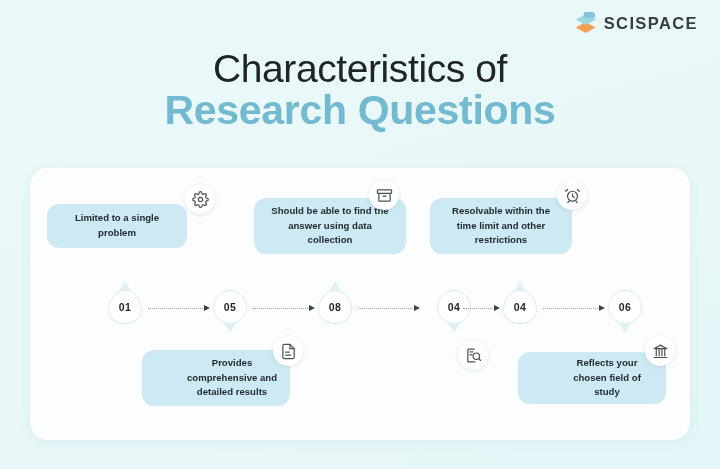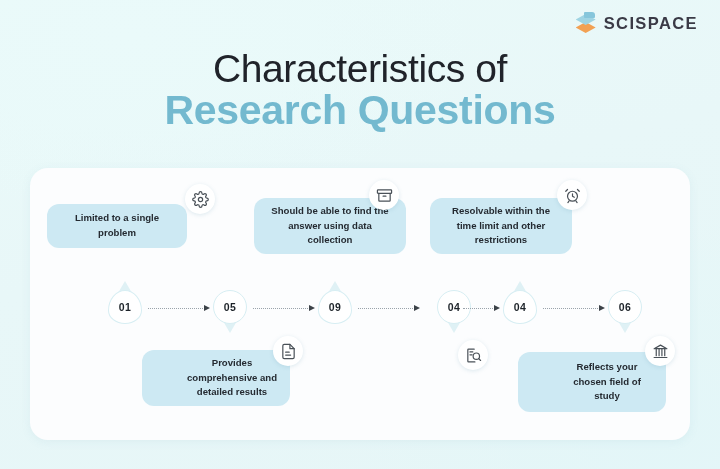--- a/index.html
+++ b/index.html
@@ -142,21 +142,21 @@
   }
   .icon-bubble svg { display: block; }
 
   
   #card-1 { left: 17px;  top: 36px;  width: 140px; height: 44px; }
   #card-2 { left: 208px; top: 30px;  width: 152px; height: 56px; margin-left: 16px; }
   #card-3 { left: 400px; top: 30px;  width: 142px; height: 56px; }
   
   #card-4 { left: 112px; top: 182px; width: 148px; height: 56px; padding-left: 44px; }
   #card-5 { left: 300px; top: 188px; width: 148px; height: 44px; }
-  #card-6 { left: 488px; top: 184px; width: 148px; height: 60px; padding-left: 42px; }
+  #card-6 { left: 488px; top: 184px; width: 148px; height: 52px; padding-left: 42px; }
 
   
   #icon-1 { left: 155px; top: 16px; }
   #icon-2 { left: 339px; top: 12px; }
   #icon-3 { left: 527px; top: 12px; }
   #icon-4 { left: 243px; top: 168px; }
   #icon-5 { left: 428px; top: 172px; }
   #icon-6 { left: 615px; top: 168px; }
 
   
@@ -315,21 +315,21 @@
         <span class="num">05</span>
       </div>
       <div class="connector" id="conn-2">
         <span class="dots"></span>
           <span class="head"></span>
       </div>
 
       <div class="node up" id="node-3">
         <span class="tip"></span>
           <span class="drop"></span>
-        <span class="num">09</span>
+        <span class="num">08</span>
       </div>
       <div class="connector" id="conn-3">
         <span class="dots"></span>
           <span class="head"></span>
       </div>
 
       <div class="node down" id="node-4">
         <span class="tip"></span>
           <span class="drop"></span>
         <span class="num">04</span>

